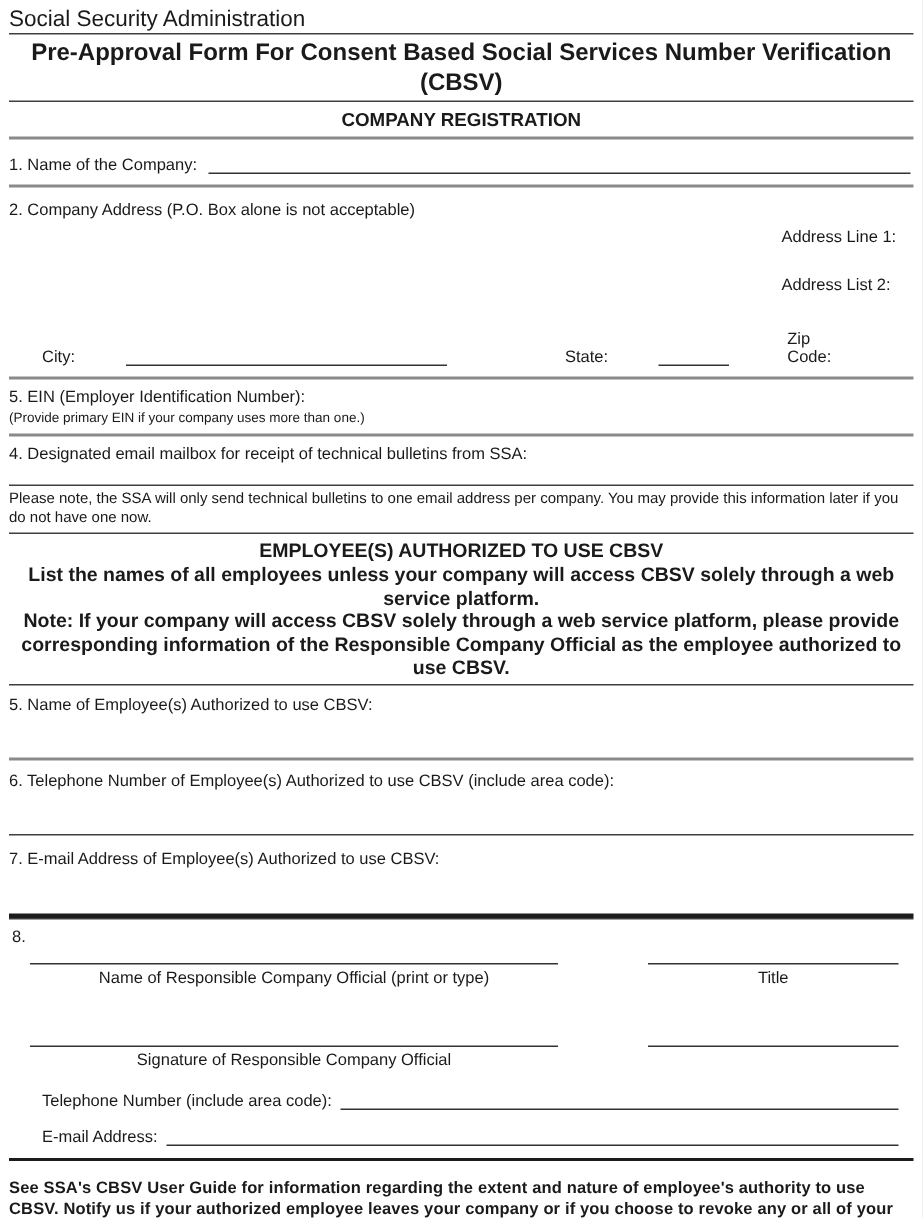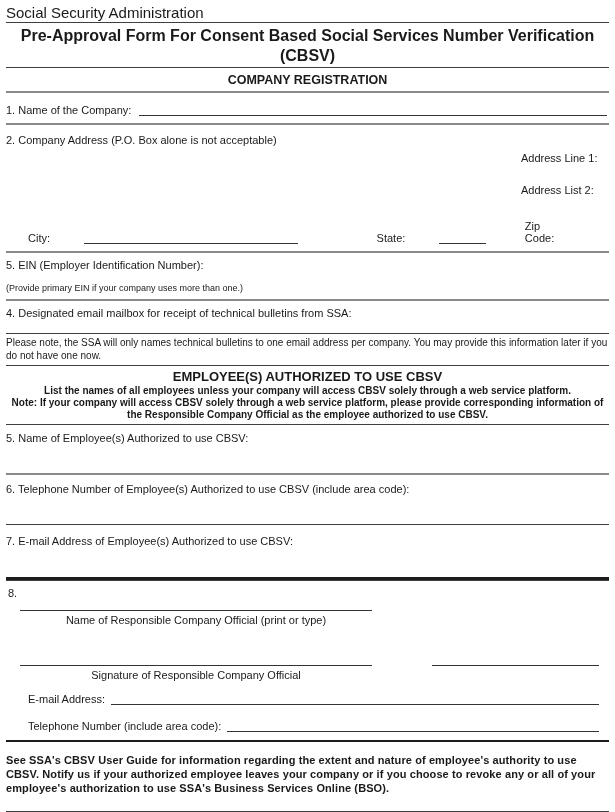--- a/index.html
+++ b/index.html
@@ -46,26 +46,26 @@
   .addr-row .lbl { width: 88px; flex: 0 0 auto; }
   .addr-row .blank { margin-left: 4px; }
 
   .city-row { margin-left: 22px; margin-top: 10px; gap: 29px; }
   .city-row .blank-city { width: 216px; margin-left: 5px; }
   .city-row .lbl-state { margin-left: 50px; }
   .city-row .blank-state { width: 47px; margin-left: 5px; }
   .city-row .lbl-zip { margin-left: 10px; }
   .city-row .blank-zip { flex: 1 1 auto; margin-left: 6px; margin-right: 2px; }
 
-  .sub-note { font-size: 9px; margin-top: 12px; }
+  .sub-note { font-size: 9px; margin-top: 2px; }
   .fill-area { }
 
   .note-para { font-size: 10px; line-height: 1.25; margin: 3px 0 3px 0; }
 
-  .instructions { text-align: center; font-weight: bold; font-size: 10px; line-height: 1.2; margin-bottom: 3px; }
+  .instructions { text-align: center; font-weight: bold; font-size: 13px; line-height: 1.2; margin-bottom: 3px; }
 
   
   .item8 { font-size: 11px; margin: 6px 0 0 2px; }
   .sig-row { display: flex; margin-top: 2px; gap: 36px; }
   .sig-col-left  { flex: 0 0 352px; margin-left: 14px; }
   .sig-col-right { flex: 1 1 auto; margin-left: 24px; margin-right: 10px; }
   .sig-line { border-bottom: 1px solid #333; height: 10px; }
   .sig-caption { text-align: center; font-size: 11px; margin-top: 3px; }
   .sig-row.second { margin-top: 30px; }
 
@@ -124,21 +124,21 @@
   <hr class="rule gray2" style="margin-top:7px;">
 
   <div class="item-label" style="margin-top:6px;">5. EIN (Employer Identification Number):</div>
   <div class="sub-note">(Provide primary EIN if your company uses more than one.)</div>
   <hr class="rule gray2" style="margin-top:6px;">
 
   <div class="item-label" style="margin-top:6px;">4. Designated email mailbox for receipt of technical bulletins from SSA:</div>
   <div class="fill-area" style="height:14px;"></div>
   <hr class="rule">
 
-  <div class="note-para">Please note, the SSA will only names technical bulletins to one email address per company. You may provide this information later if you do not have one now.</div>
+  <div class="note-para">Please note, the SSA will only send technical bulletins to one email address per company. You may provide this information later if you do not have one now.</div>
   <hr class="rule">
 
   <div class="section-head big">EMPLOYEE(S)  AUTHORIZED TO USE CBSV</div>
   <div class="instructions">
     <div>List the names of all employees unless your company will access CBSV solely through a web service platform.</div>
     <div>Note: If your company will access CBSV solely through a web service platform, please provide corresponding information of the Responsible Company Official as the employee authorized to use CBSV.</div>
   </div>
   <hr class="rule">
 
   <div class="item-label" style="margin-top:7px;">5.  Name of Employee(s) Authorized to use CBSV:</div>
@@ -155,40 +155,44 @@
 
   <hr class="rule">
 
   <div class="item8">8.</div>
 
   <div class="sig-row">
     <div class="sig-col-left">
       <div class="sig-line"></div>
       <div class="sig-caption">Name of Responsible Company Official (print or type)</div>
     </div>
+    <div class="sig-col-right">
+      <div class="sig-line"></div>
+      <div class="sig-caption">Title</div>
+    </div>
   </div>
 
   <div class="sig-row second">
     <div class="sig-col-left">
       <div class="sig-line"></div>
       <div class="sig-caption">Signature of Responsible Company Official</div>
     </div>
     <div class="sig-col-right">
       <div class="sig-line"></div>
     </div>
   </div>
 
+  <div class="row contact-row">
+    <span>Telephone Number (include area code):</span>
+    <span class="blank"></span>
+  </div>
   <div class="row contact-row" style="margin-top:10px;">
     <span>E-mail Address:</span>
     <span class="blank"></span>
   </div>
-  <div class="row contact-row">
-    <span>Telephone Number (include area code):</span>
-    <span class="blank"></span>
-  </div>
   <hr class="rule dark2" style="margin-top:8px;">
 
   <div class="notice">See SSA's CBSV User Guide for information regarding the extent and nature of employee's authority to use CBSV.  Notify us if your authorized employee leaves your company or if you choose to revoke any or all of  your employee's authorization to use SSA's Business Services Online (BSO).</div>
 
   <hr class="rule footer-rule">
   <div class="form-id">
     <span>Form </span><b>SSA-88</b><span> (06-2013)</span>
   </div>
 
 </div>

